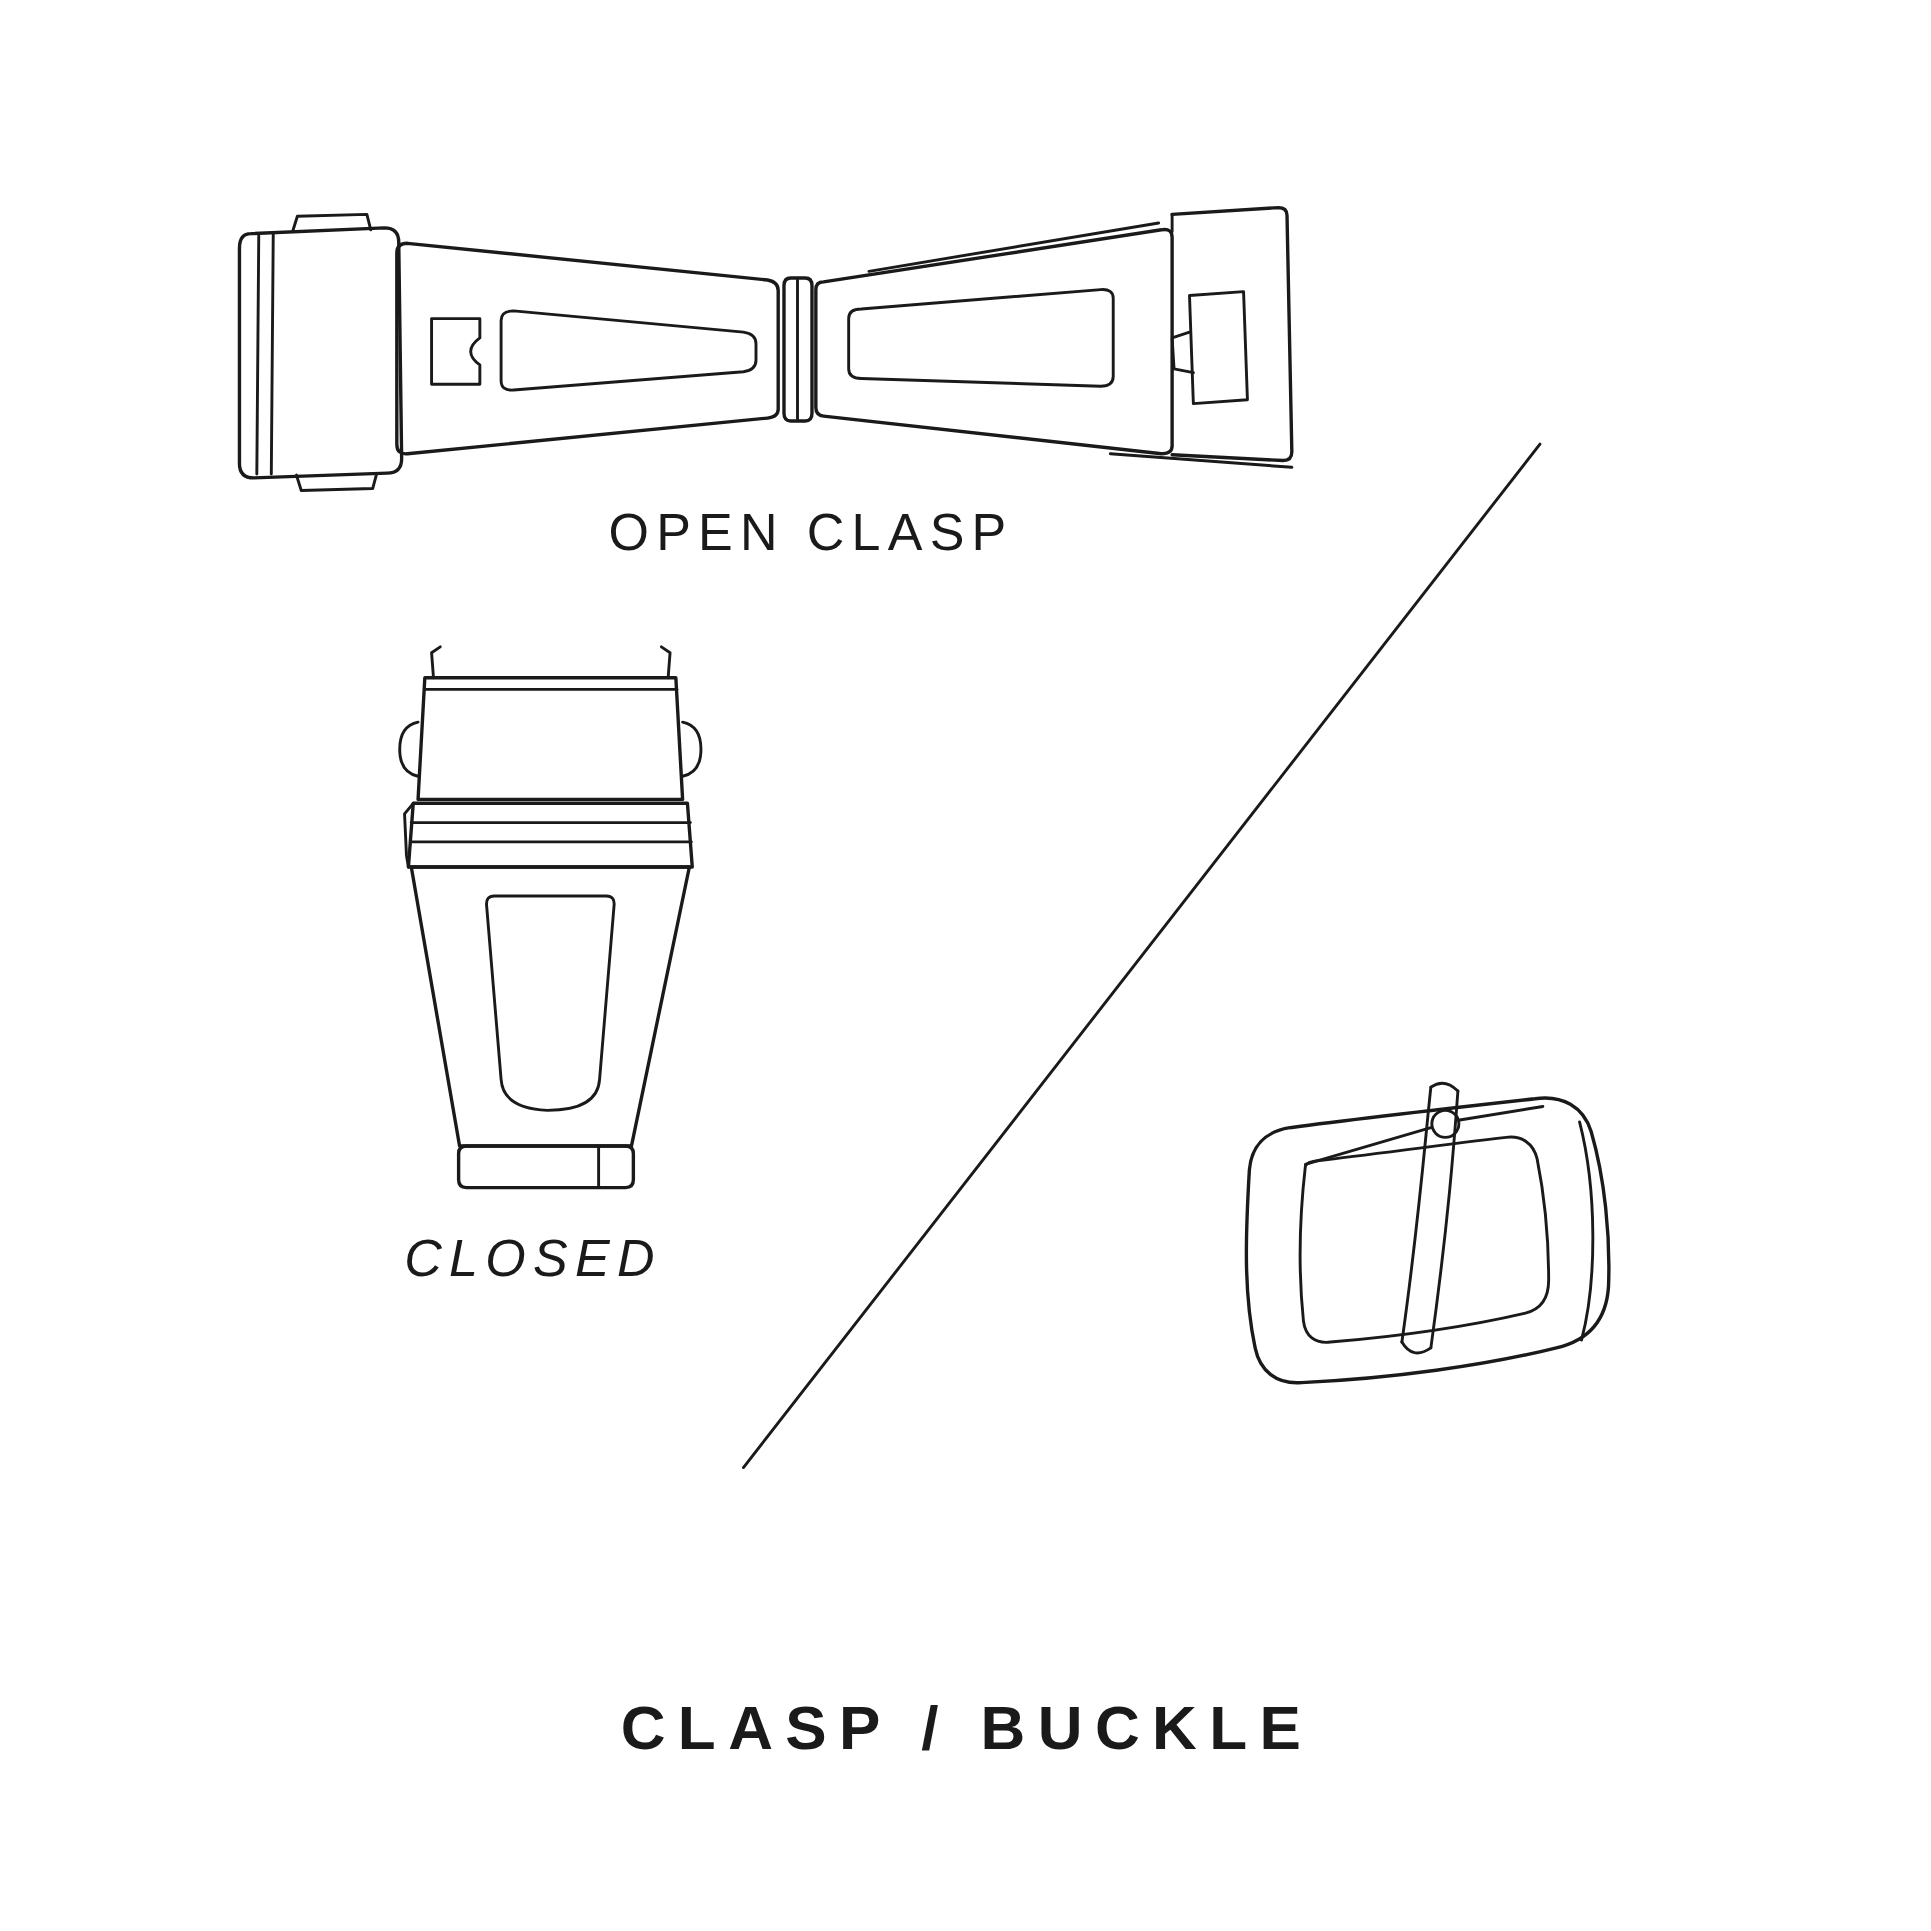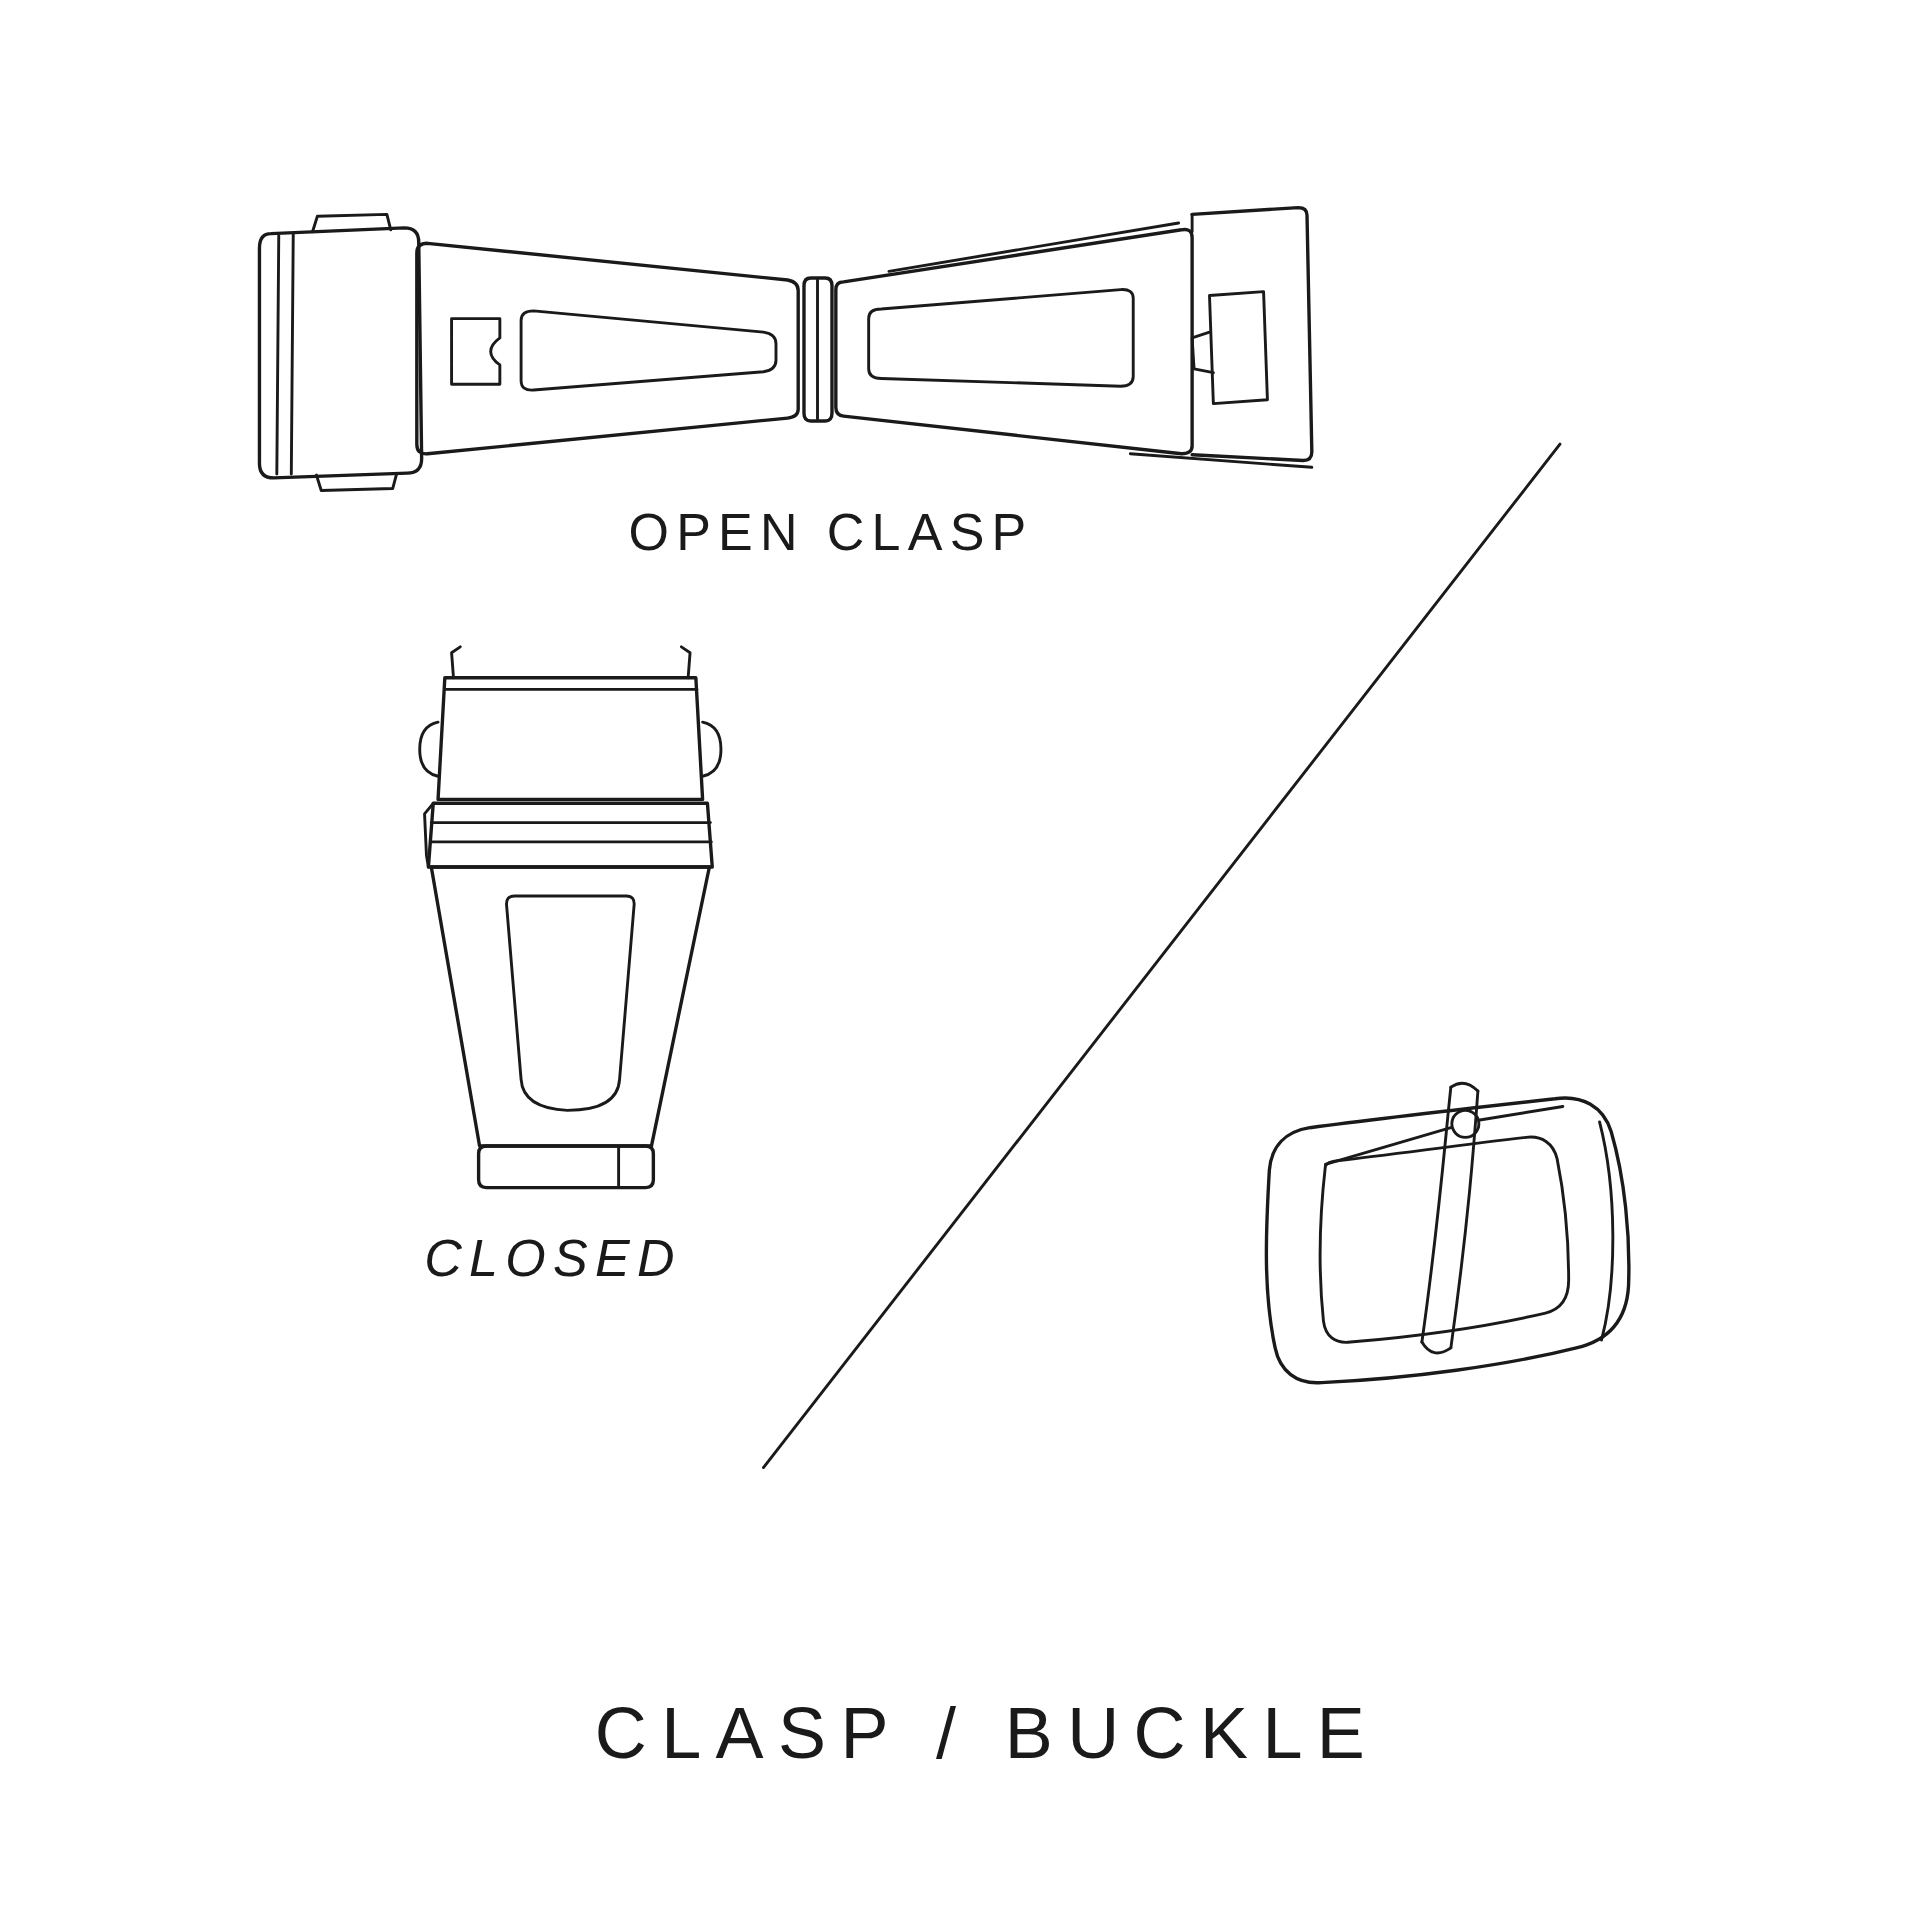--- a/index.html
+++ b/index.html
@@ -9,21 +9,20 @@
     height: 1931px;
     background: #ffffff;
     font-family: "Liberation Sans", sans-serif;
     overflow: hidden;
   }
   .canvas {
     position: relative;
     width: 1717px;
     height: 1931px;
     background: #ffffff;
-    margin-left: 20px;
   }
   svg.art {
     position: absolute;
     left: 0;
     top: 0;
     width: 1931px;
     height: 1931px;
   }
   svg.art path, svg.art line, svg.art circle, svg.art rect {
     fill: none;
@@ -43,22 +42,22 @@
     white-space: nowrap;
   }
   .caption-open { left: 811px; top: 502px; }
   .caption-closed { left: 533px; top: 1228px; font-style: italic; }
   .title {
     position: absolute;
     transform: translateX(-50%);
     left: 967px;
     top: 1692px;
     color: #1a1a1a;
-    font-size: 72px;
-    font-weight: 400;
+    font-size: 62px;
+    font-weight: 700;
     letter-spacing: 0.20em;
     white-space: nowrap;
   }
 </style>
 </head>
 <body>
 
 <div class="canvas">
 
   <svg class="art" viewBox="0 0 2000 2000">

